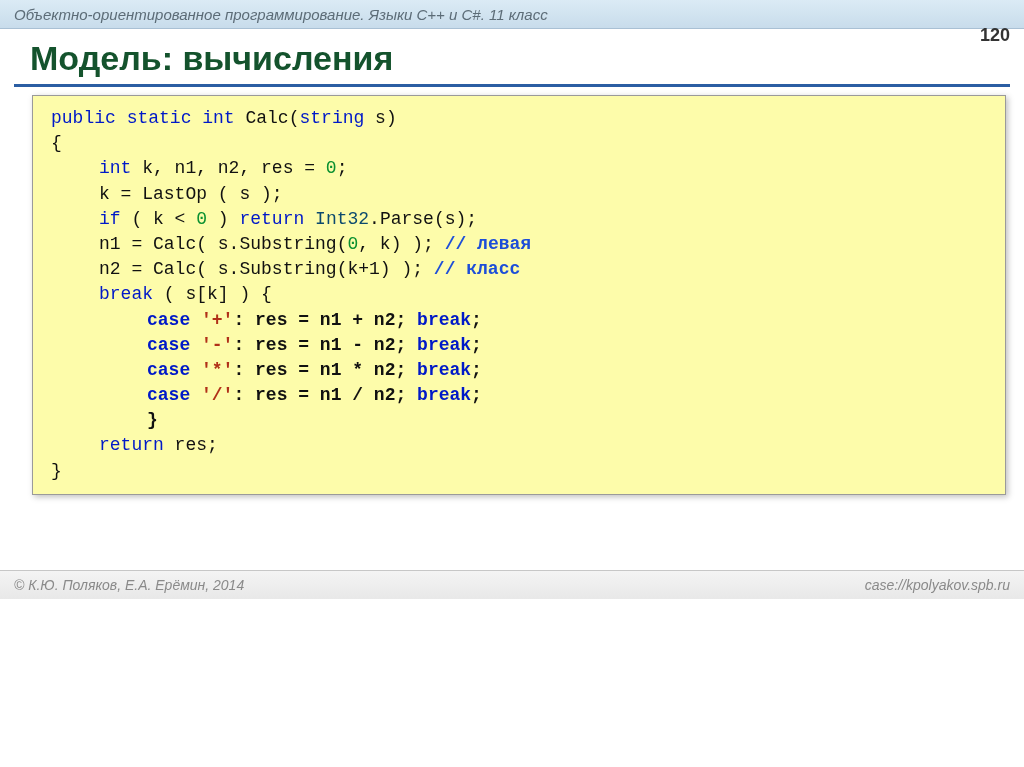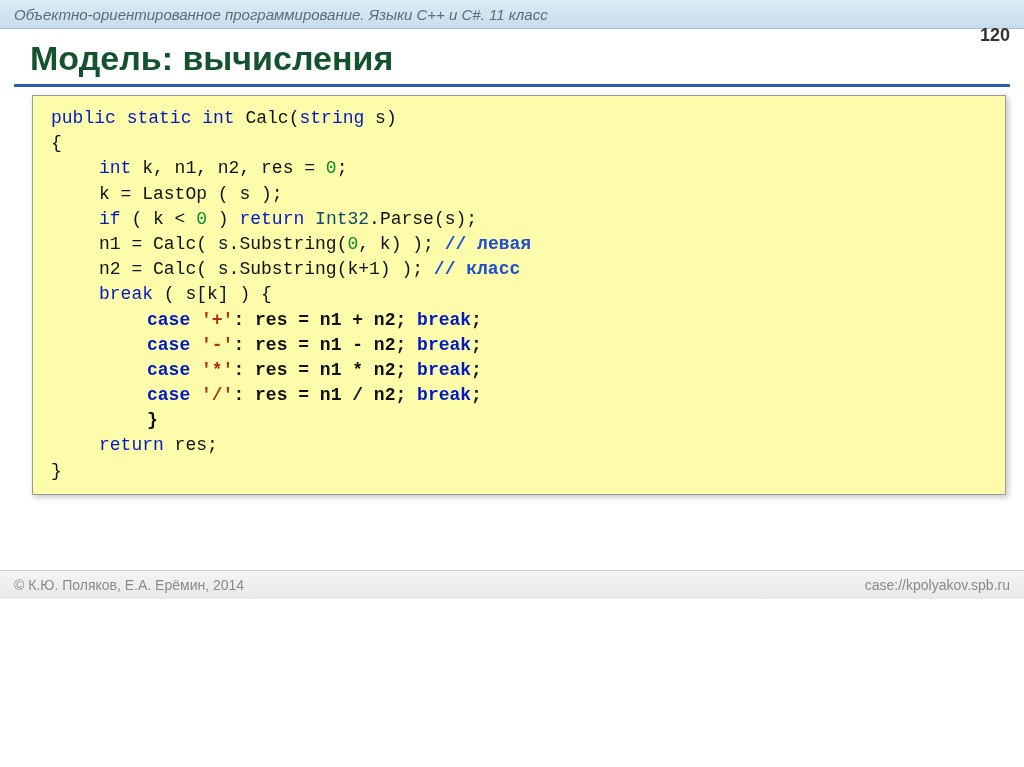--- a/index.html
+++ b/index.html
@@ -72,20 +72,21 @@
     position: absolute;
     left: 0; right: 0; bottom: 0;
     height: 28px;
     border-top: 1px solid #c7c7c7;
     background: linear-gradient(to bottom, #f4f4f4, #e8e8e8);
     display: flex;
     justify-content: space-between;
     align-items: center;
     padding: 0 14px;
     color: #8a8a8a;
+    font-style: italic;
     font-size: 14px;
   }
 </style>
 </head>
 <body>
 
 <div class="slide">
 
   <div class="topbar">
     <span>Объектно-ориентированное программирование. Языки C++ и C#. 11 класс</span>

